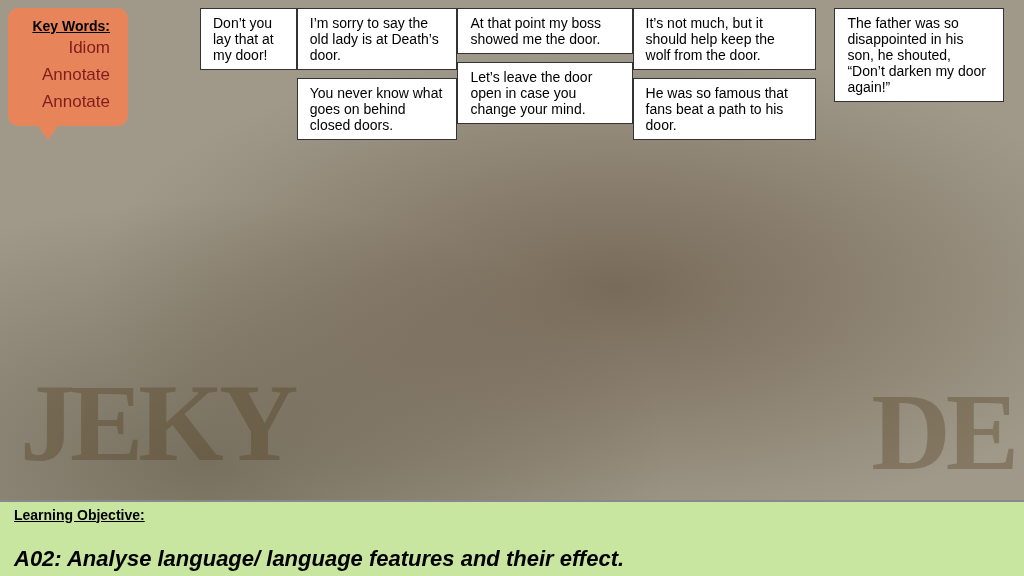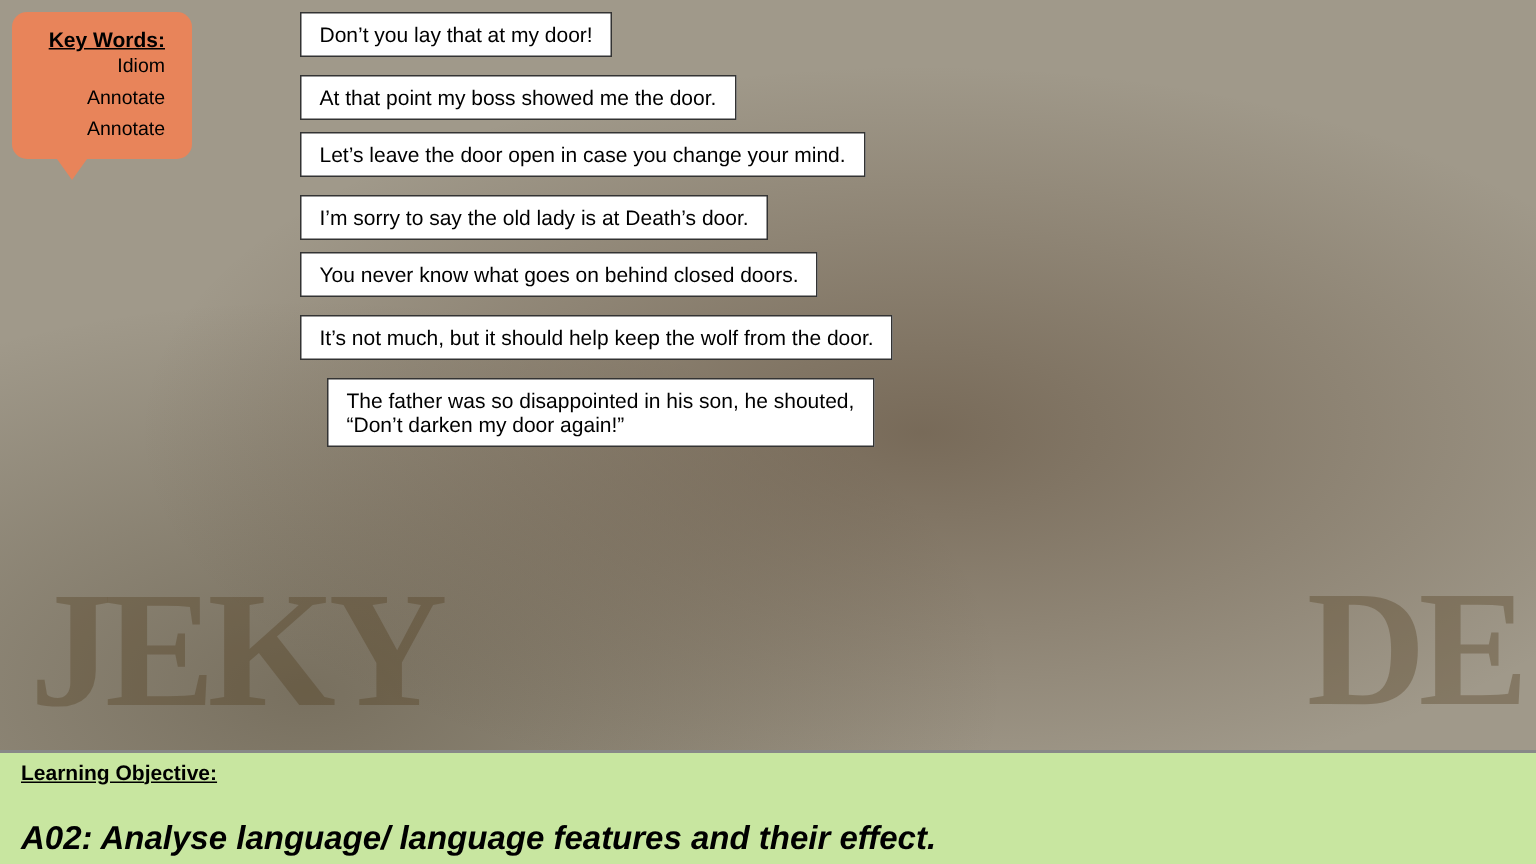--- a/index.html
+++ b/index.html
@@ -26,21 +26,21 @@
     
     .bg-text {
       position: absolute;
       inset: 0;
       z-index: 1;
       overflow: hidden;
     }
 
     .bg-text-jeky {
       position: absolute;
-      bottom: 79px;
+      bottom: 89px;
       left: 20px;
       font-size: 110px;
       font-weight: 900;
       color: rgba(80,60,30,0.35);
       font-family: serif;
       letter-spacing: -5px;
     }
 
     .bg-text-hyde {
       position: absolute;
@@ -78,35 +78,35 @@
     }
 
     .key-words-title {
       font-weight: bold;
       font-size: 14px;
       text-decoration: underline;
       color: #000;
     }
 
     .key-words-items {
-      font-size: 13px;
-      color: #000000;
+      font-size: 17px;
+      color: #7f1d1d;
       line-height: 1.6;
     }
 
     
     .sentences-area {
       position: absolute;
       top: 8px;
       left: 200px;
       right: 20px;
       bottom: 70px;
       z-index: 10;
       display: flex;
-      flex-direction: column;
+      flex-direction: row;
       gap: 0px;
     }
 
     .sentence-box {
       background: white;
       border: 1.5px solid #333;
       padding: 6px 12px;
       font-size: 14px;
       color: #000;
       display: inline-block;
@@ -181,31 +181,32 @@
   </div>
 </div>
 
 <div class="sentences-area">
 
   <div class="sentence-group">
     <div class="sentence-box">Don’t you lay that at my door!</div>
   </div>
 
   <div class="sentence-group">
+    <div class="sentence-box">I’m sorry to say the old lady is at Death’s door.</div>
+    <div class="sentence-box">You never know what goes on behind closed doors.</div>
+  </div>
+
+  <div class="sentence-group">
     <div class="sentence-box">At that point my boss showed me the door.</div>
     <div class="sentence-box">Let’s leave the door open in case you change your mind.</div>
   </div>
 
   <div class="sentence-group">
-    <div class="sentence-box">I’m sorry to say the old lady is at Death’s door.</div>
-    <div class="sentence-box">You never know what goes on behind closed doors.</div>
-  </div>
-
-  <div class="sentence-group">
     <div class="sentence-box">It’s not much, but it should help keep the wolf from the door.</div>
+    <div class="sentence-box">He was so famous that fans beat a path to his door.</div>
   </div>
 
   <div class="sentence-group">
     <div class="sentence-box" style="white-space: pre-line;">The father was so disappointed in his son, he shouted,
 “Don’t darken my door again!”</div>
   </div>
 
 </div>
 
 <div class="learning-bar">

